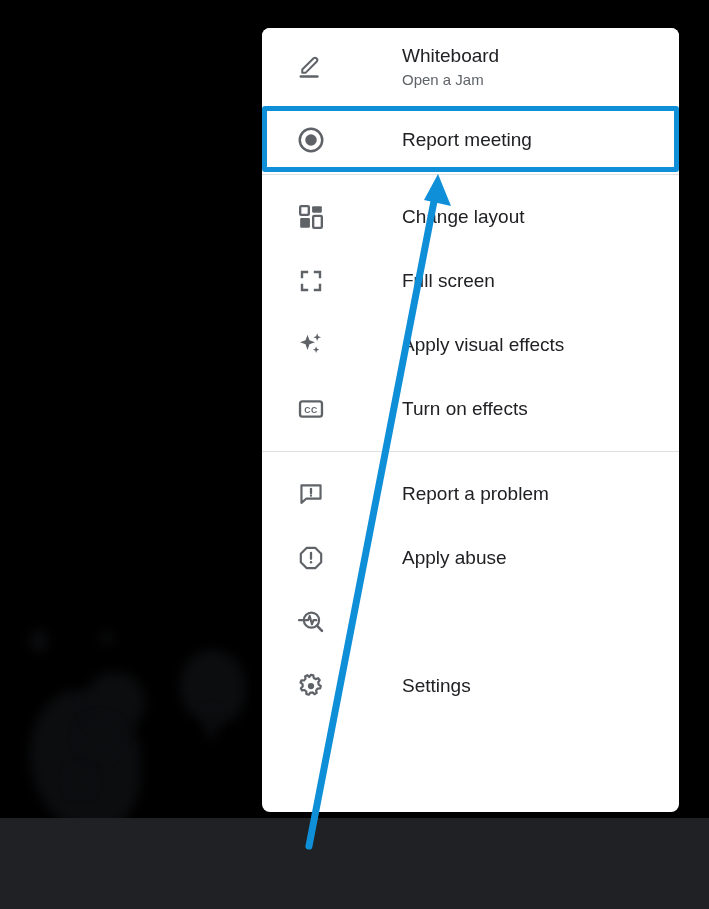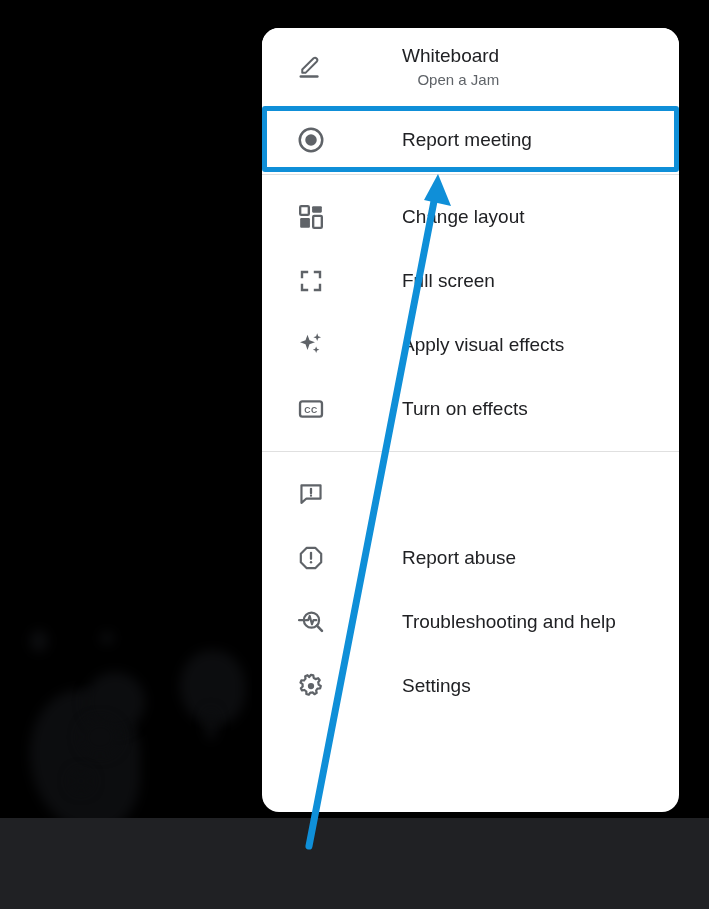--- a/index.html
+++ b/index.html
@@ -52,21 +52,21 @@
   }
 
   
   .menu {
     position: absolute;
     left: 262px;
     top: 28px;
     width: 417px;
     height: 784px;
     background: #ffffff;
-    border-radius: 17px;
+    border-radius: 8px;
     box-shadow: 0 2px 10px rgba(0,0,0,0.35);
     overflow: hidden;
   }
   .menu-item {
     position: relative;
     display: flex;
     align-items: center;
     height: 64px;
     padding: 0 0 0 28px;
     box-sizing: border-box;
@@ -93,21 +93,20 @@
     color: #202124;
     line-height: 24px;
     white-space: nowrap;
   }
   .menu-item .sub {
     font-size: 15px;
     color: #5f6368;
     line-height: 20px;
     margin-top: 2px;
     white-space: nowrap;
-    text-align: right;
   }
   .menu-item.tall { height: 78px; align-items: center; }
   .menu-item.tall .ico { align-self: center; }
 
   .divider {
     height: 1px;
     background: #e0e0e0;
     margin: 0;
   }
   .gap { height: 10px; background: #ffffff; }
@@ -241,47 +240,47 @@
     <div class="gap"></div>
 
     <div class="menu-item">
       <span class="ico">
         <svg width="26" height="26" viewBox="0 0 24 24" fill="none" stroke="#5f6368" stroke-width="2">
           <path d="M3.2 4 H20.8 V16.2 H7.8 L3.2 20.2 Z" stroke-linejoin="round"></path>
           <line x1="12" y1="7.2" x2="12" y2="11.4" stroke-width="2.1" stroke-linecap="round"></line>
           <circle cx="12" cy="13.6" r="1.05" fill="#5f6368" stroke="none"></circle>
         </svg>
       </span>
+      <span class="labels">
+        <span class="title">Report a problem</span>
+      </span>
     </div>
 
     <div class="menu-item">
       <span class="ico">
         <svg width="26" height="26" viewBox="0 0 24 24" fill="none" stroke="#5f6368" stroke-width="2">
           <path d="M8.1 2.6 H15.9 L21.4 8.1 V15.9 L15.9 21.4 H8.1 L2.6 15.9 V8.1 Z" stroke-linejoin="round"></path>
           <line x1="12" y1="7.2" x2="12" y2="12.8" stroke-width="2.1" stroke-linecap="round"></line>
           <circle cx="12" cy="15.9" r="1.1" fill="#5f6368" stroke="none"></circle>
         </svg>
       </span>
       <span class="labels">
-        <span class="title">Report abuse</span>
+        <span class="title">Apply abuse</span>
       </span>
     </div>
 
     <div class="menu-item">
       <span class="ico">
         <svg width="28" height="28" viewBox="0 0 24 24" fill="none" stroke="#5f6368" stroke-width="1.9" stroke-linecap="round" stroke-linejoin="round">
           <circle cx="12.4" cy="10.4" r="6.5"></circle>
           <line x1="17.1" y1="15.1" x2="21.4" y2="19.6" stroke-width="2.2"></line>
           <line x1="1.8" y1="10.4" x2="6.0" y2="10.4" stroke-width="2"></line>
           <polyline points="7.6,10.4 9.6,10.4 10.9,6.8 12.8,14.0 14.1,10.4 16.6,10.4" stroke-width="1.8"></polyline>
         </svg>
       </span>
-      <span class="labels">
-        <span class="title">Troubleshooting and help</span>
-      </span>
     </div>
 
     <div class="menu-item">
       <span class="ico">
         <svg width="28" height="28" viewBox="0 0 24 24" fill="none" stroke="#5f6368" stroke-width="1.9">
           <path d="M12 2.4 l2.0 0.5 0.3 2.2 a7 7 0 0 1 1.7 1.0 l2.1 -0.8 1.4 1.7 -1.3 1.8 a7 7 0 0 1 0.3 2.0 l1.9 1.2 -0.6 2.1 -2.2 0.1 a7 7 0 0 1 -1.2 1.6 l0.5 2.1 -1.9 1.1 -1.6 -1.5 a7 7 0 0 1 -2.0 0.2 l-1.3 1.8 -2.1 -0.7 0.0 -2.2 a7 7 0 0 1 -1.6 -1.2 l-2.1 0.4 -1.0 -1.9 1.6 -1.5 a7 7 0 0 1 -0.1 -2.0 l-1.8 -1.3 0.8 -2.0 2.2 0.2 a7 7 0 0 1 1.3 -1.5 l-0.3 -2.2 2.0 -0.9 1.4 1.7 z" stroke-linejoin="round"></path>
           <circle cx="12" cy="12.1" r="2.7" fill="#5f6368" stroke="none"></circle>
         </svg>
       </span>
       <span class="labels">

